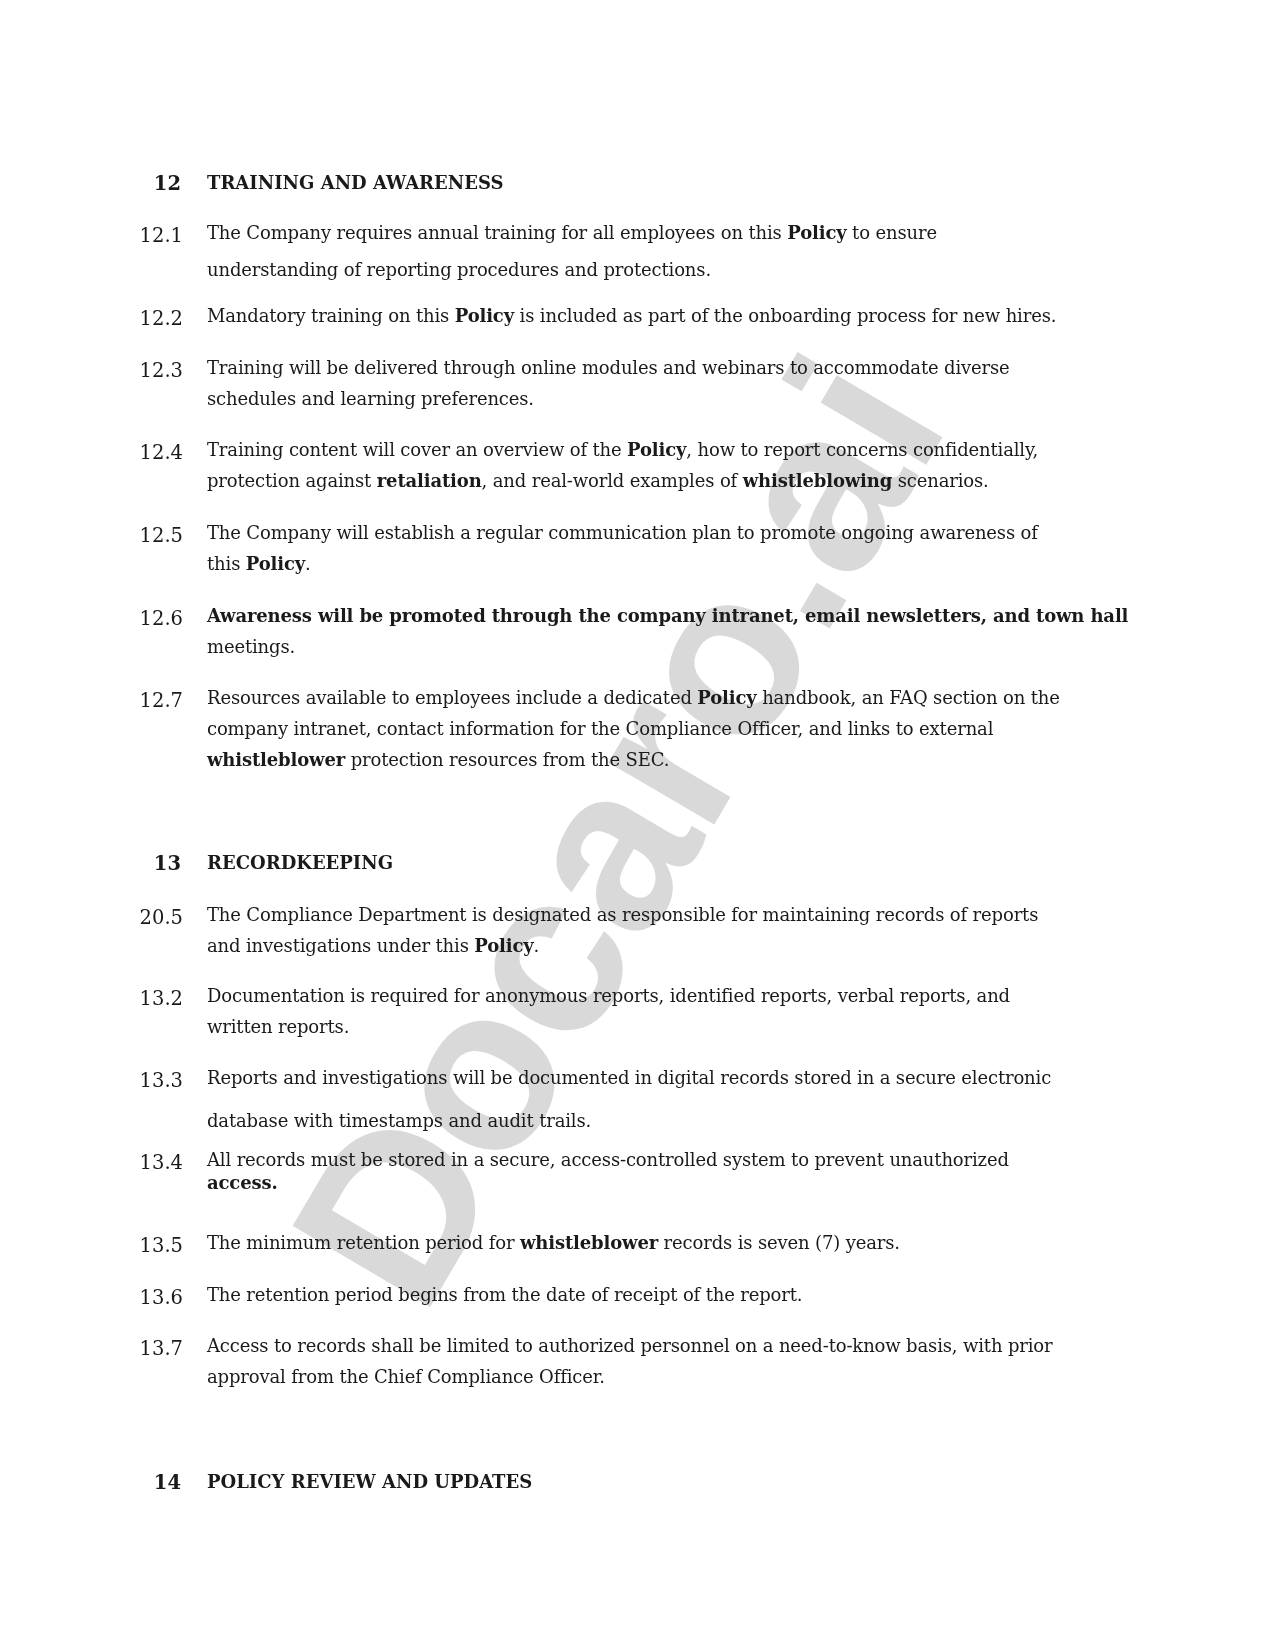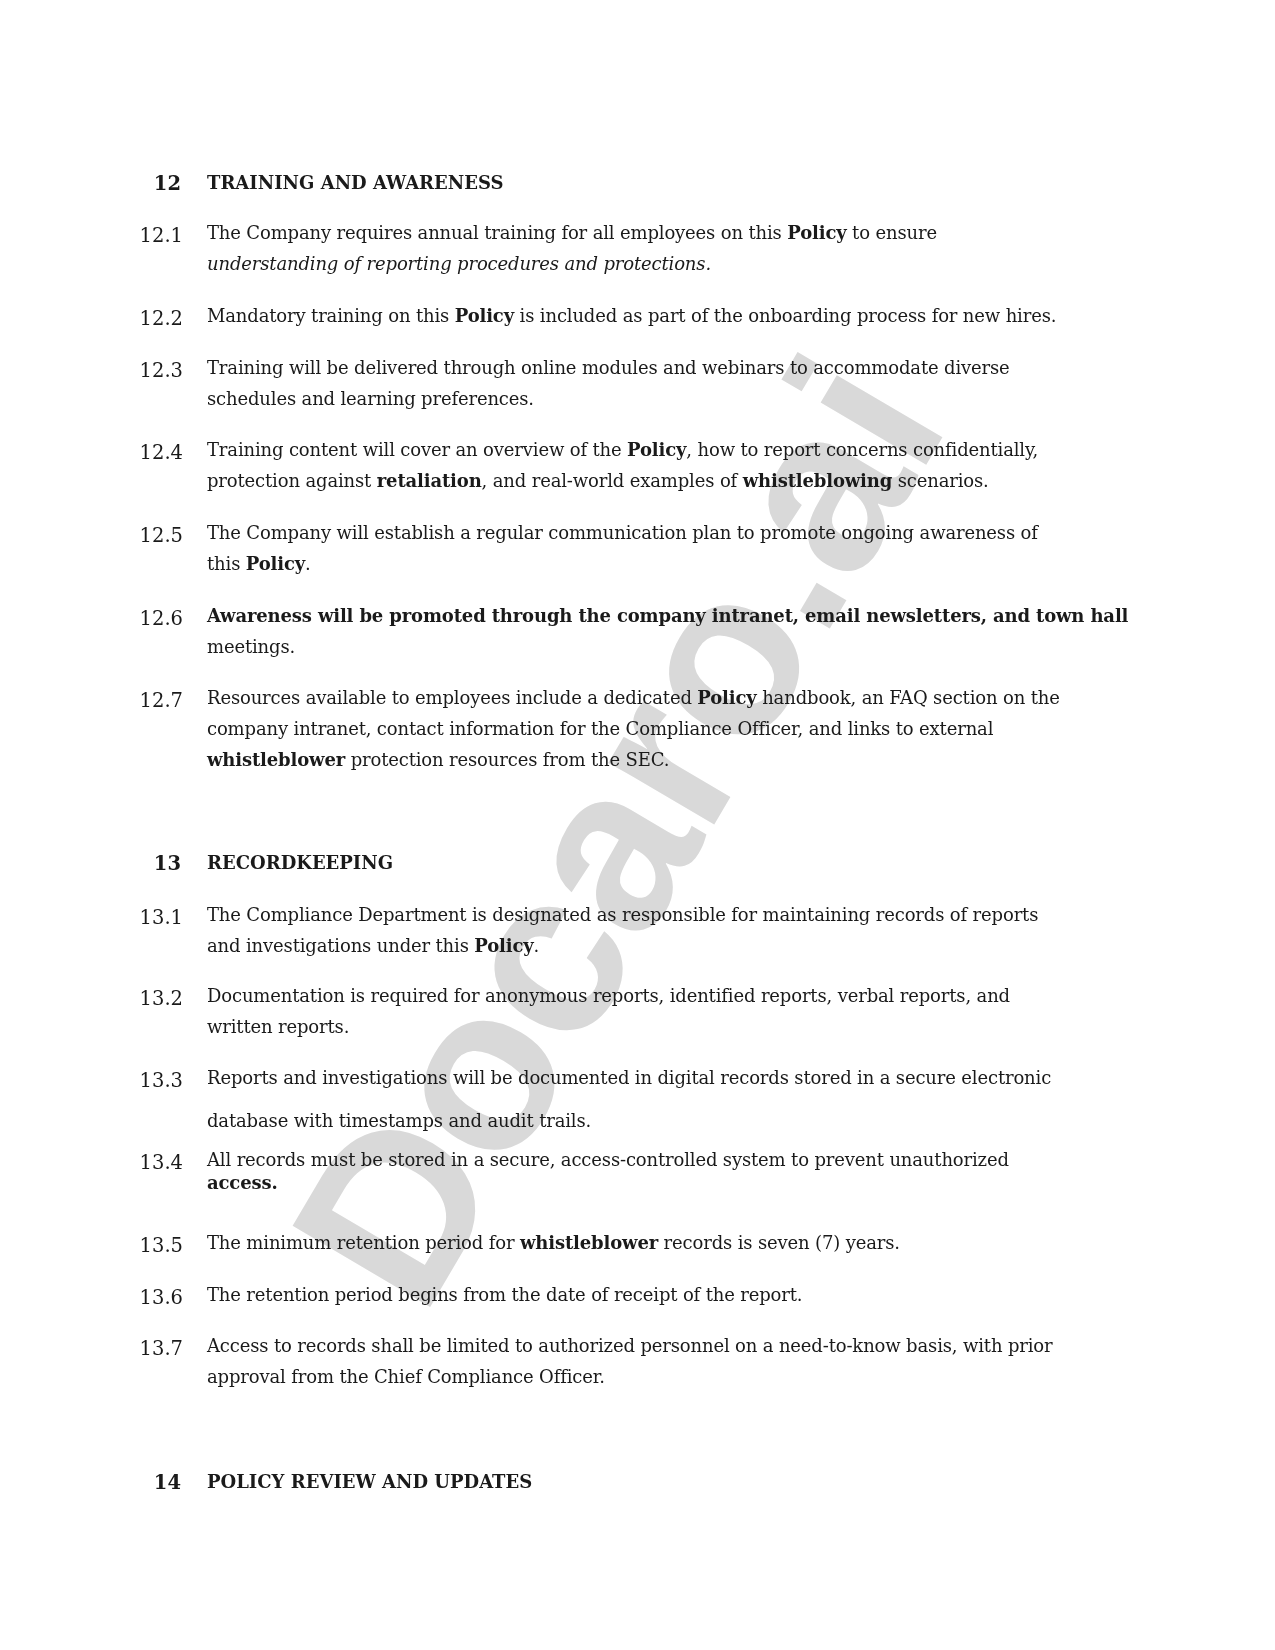--- a/index.html
+++ b/index.html
@@ -43,21 +43,21 @@
   <div class="watermark">Docaro.ai</div>
   <div class="content" id="content">
       <div class="row heading" style="top: 172px;">
         <span class="num">12</span>
         <span class="txt">TRAINING AND AWARENESS</span>
       </div>
       <div class="row item" style="top: 224px;">
         <span class="num">12.1</span>
         <div class="txt">
           <div class="line" style="top: 0px;"><span>The Company requires annual training for all employees on this </span><b>Policy</b><span> to ensure</span></div>
-          <div class="line" style="top: 31px; font-style: italic;"><span>understanding of reporting procedures and protections.</span></div>
+          <div class="line" style="top: 37px;"><span>understanding of reporting procedures and protections.</span></div>
         </div>
       </div>
       <div class="row item" style="top: 307px;">
         <span class="num">12.2</span>
         <div class="txt">
           <div class="line" style="top: 0px;"><span>Mandatory training on this </span><b>Policy</b><span> is included as part of the onboarding process for new hires.</span></div>
         </div>
       </div>
       <div class="row item" style="top: 359px;">
         <span class="num">12.3</span>
@@ -93,21 +93,21 @@
           <div class="line" style="top: 0px;"><span>Resources available to employees include a dedicated </span><b>Policy</b><span> handbook, an FAQ section on the</span></div>
           <div class="line" style="top: 31px;"><span>company intranet, contact information for the Compliance Officer, and links to external</span></div>
           <div class="line" style="top: 62px;"><b>whistleblower</b><span> protection resources from the SEC.</span></div>
         </div>
       </div>
       <div class="row heading" style="top: 852px;">
         <span class="num">13</span>
         <span class="txt">RECORDKEEPING</span>
       </div>
       <div class="row item" style="top: 906px;">
-        <span class="num">13.1</span>
+        <span class="num">20.5</span>
         <div class="txt">
           <div class="line" style="top: 0px;"><span>The Compliance Department is designated as responsible for maintaining records of reports</span></div>
           <div class="line" style="top: 31px;"><span>and investigations under this </span><b>Policy</b><span>.</span></div>
         </div>
       </div>
       <div class="row item" style="top: 987px;">
         <span class="num">13.2</span>
         <div class="txt">
           <div class="line" style="top: 0px;"><span>Documentation is required for anonymous reports, identified reports, verbal reports, and</span></div>
           <div class="line" style="top: 31px;"><span>written reports.</span></div>

